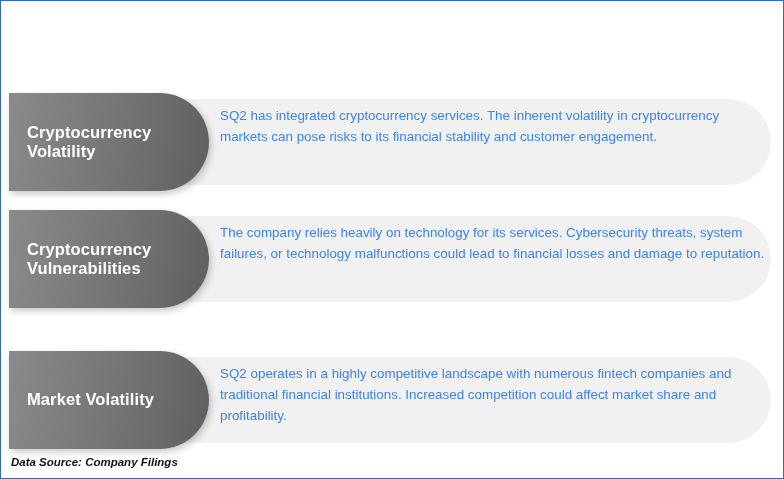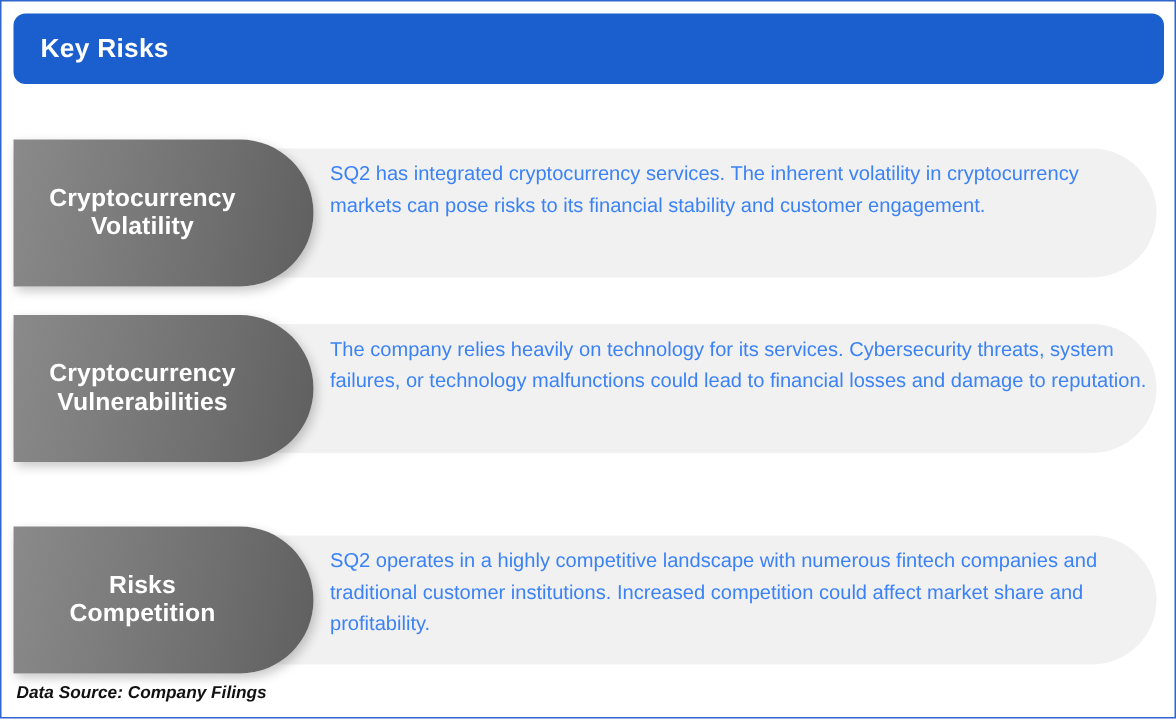--- a/index.html
+++ b/index.html
@@ -70,21 +70,20 @@
     height: 98px;
     background: linear-gradient(100deg, #8a8a8a 0%, #7c7c7c 35%, #6e6e6e 68%, #5f5f5f 100%);
     border-radius: 0px 52px 52px 0px;
     display: flex;
     flex-direction: column;
     justify-content: center;
     box-sizing: border-box;
     padding-left: 18px;
     padding-right: 46px;
     box-shadow: 2px 3px 7px rgba(0,0,0,0.22);
-    text-align: center;
   }
   .risk-label-text {
     color: #ffffff;
     font-size: 16.5px;
     font-weight: bold;
     line-height: 1.18;
     letter-spacing: 0.1px;
   }
 
   .risk-desc {
@@ -106,43 +105,40 @@
     font-weight: bold;
     font-style: italic;
     color: #111111;
   }
 </style>
 </head>
 <body>
 
 <div id="frame">
 
-  <div id="header-bar">
-    <span id="header-title">Key Risks</span>
-  </div>
 
   <div class="risk-row" style="top:92px;">
     <div class="risk-body"></div>
     <div class="risk-label">
       <span class="risk-label-text">Cryptocurrency Volatility</span>
     </div>
     <div class="risk-desc">SQ2 has integrated cryptocurrency services. The inherent volatility in cryptocurrency markets can pose risks to its financial stability and customer engagement.</div>
   </div>
 
   <div class="risk-row" style="top:209px;">
     <div class="risk-body"></div>
     <div class="risk-label">
       <span class="risk-label-text">Cryptocurrency Vulnerabilities</span>
     </div>
     <div class="risk-desc">The company relies heavily on technology for its services. Cybersecurity threats, system failures, or technology malfunctions could lead to financial losses and damage to reputation.</div>
   </div>
 
   <div class="risk-row" style="top:350px;">
     <div class="risk-body"></div>
     <div class="risk-label">
-      <span class="risk-label-text">Risks Competition</span>
+      <span class="risk-label-text">Market Volatility</span>
     </div>
-    <div class="risk-desc">SQ2 operates in a highly competitive landscape with numerous fintech companies and traditional customer institutions. Increased competition could affect market share and profitability.</div>
+    <div class="risk-desc">SQ2 operates in a highly competitive landscape with numerous fintech companies and traditional financial institutions. Increased competition could affect market share and profitability.</div>
   </div>
 
   <div id="footer-note">Data Source: Company Filings</div>
 
 </div>
 
 </body></html>

